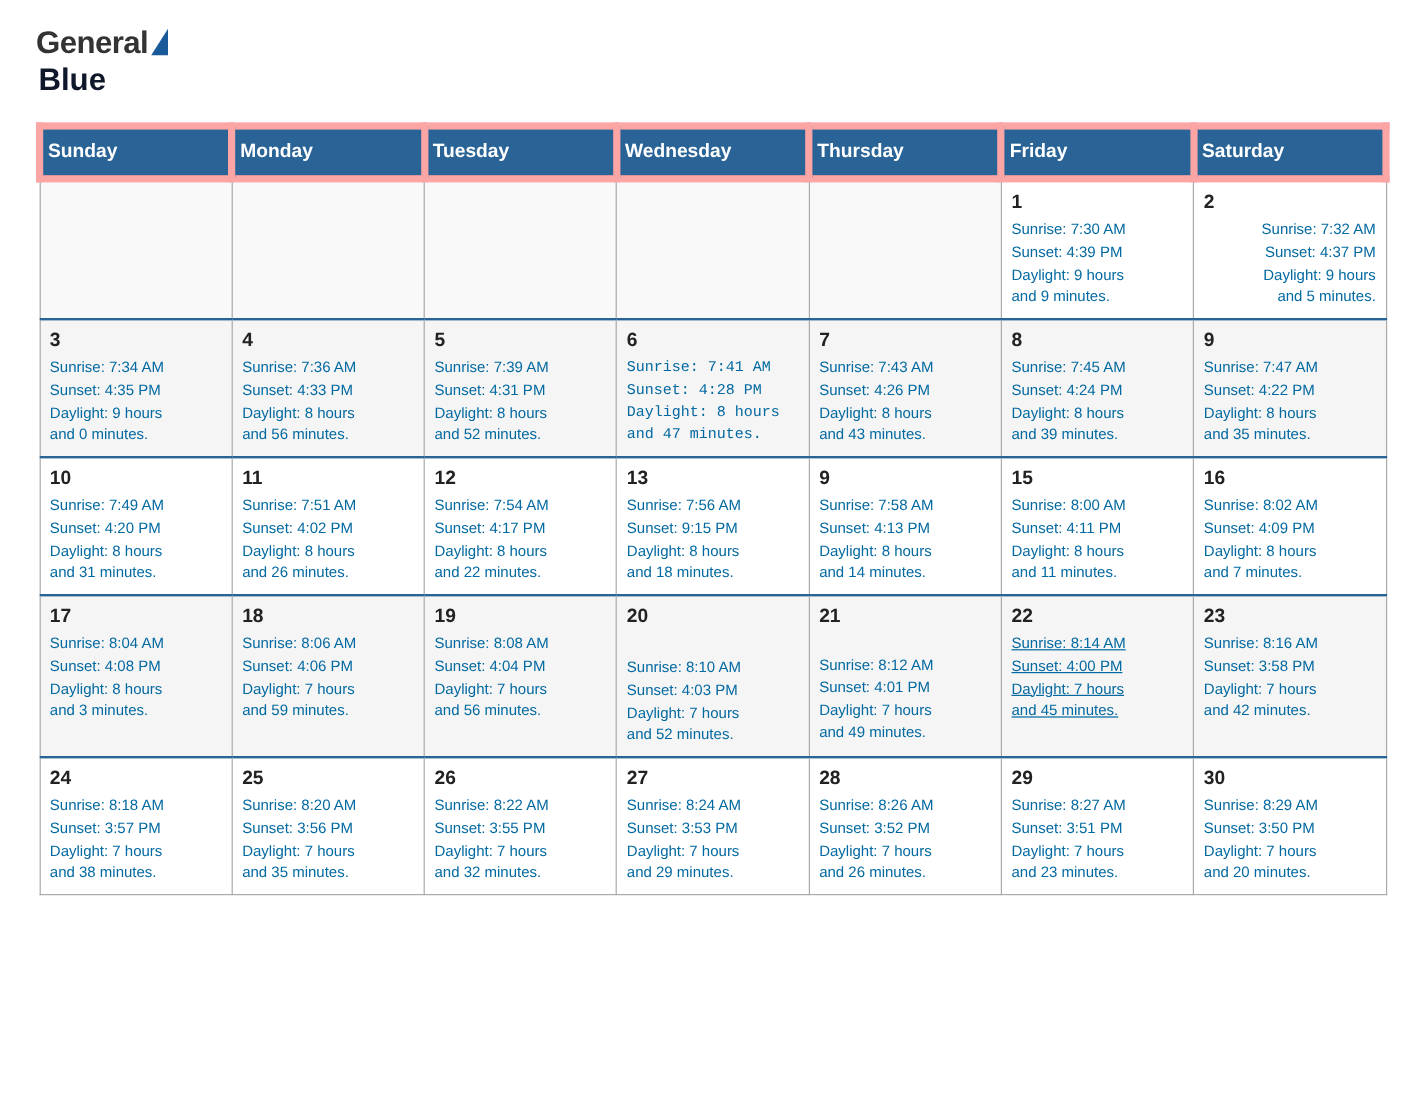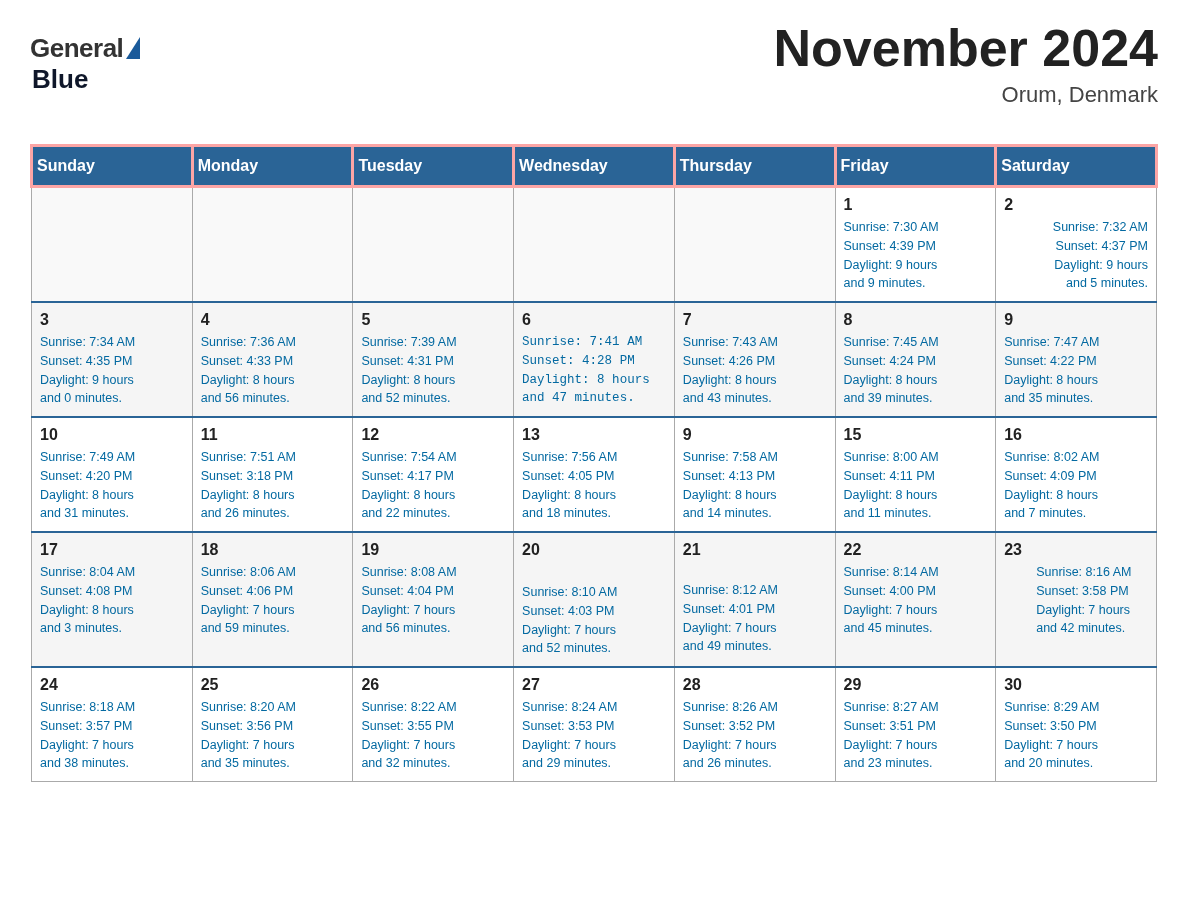--- a/index.html
+++ b/index.html
@@ -6,22 +6,22 @@
     body {
       font-family: Arial, sans-serif;
       background: #ffffff;
       padding: 20px 30px;
       width: 1188px;
       min-height: 918px;
     }
     .header {
       display: flex;
       justify-content: space-between;
-      align-items: center;
-      margin-bottom: 36px;
+      align-items: flex-end;
+      margin-bottom: 20px;
     }
     .logo {
       display: flex;
       flex-direction: column;
       align-items: flex-start;
     }
     .logo-top {
       display: flex;
       align-items: center;
     }
@@ -64,21 +64,21 @@
       border-collapse: collapse;
       border: 1px solid #999;
     }
     .calendar th {
       background-color: #2a6496;
       color: #ffffff;
       font-size: 16px;
       font-weight: bold;
       padding: 10px 4px;
       text-align: left;
-      border: 3px solid #fca5a5;
+      border: 6px solid #fca5a5;
     }
     .calendar td {
       vertical-align: top;
       padding: 8px 8px;
       border: 1px solid #aaa;
       width: 14.28%;
       min-height: 100px;
       background: #fff;
     }
     .calendar tr:nth-child(even) td {
@@ -111,24 +111,20 @@
 </head>
 <body>
 
 <div class="header">
   <div class="logo">
     <div class="logo-top">
       <span class="logo-general">General</span>
       <div class="logo-triangle"></div>
     </div>
     <span class="logo-subtitle">Blue</span>
-  </div>
-  <div class="title-section">
-    <div class="month-title">November 2024</div>
-    <div class="location">Orum, Denmark</div>
   </div>
 </div>
 
 <table class="calendar">
   <thead>
     <tr>
       <th>Sunday</th>
       <th>Monday</th>
       <th>Tuesday</th>
       <th>Wednesday</th>
@@ -214,35 +210,35 @@
         <td class="week-separator">
           <div class="day-number">10</div>
           <div class="day-info" style="white-space: pre-line;">Sunrise: 7:49 AM
 Sunset: 4:20 PM
 Daylight: 8 hours
 and 31 minutes.</div>
         </td>
         <td class="week-separator">
           <div class="day-number">11</div>
           <div class="day-info" style="white-space: pre-line;">Sunrise: 7:51 AM
-Sunset: 3:18 PM
+Sunset: 4:02 PM
 Daylight: 8 hours
 and 26 minutes.</div>
         </td>
         <td class="week-separator">
           <div class="day-number">12</div>
           <div class="day-info" style="white-space: pre-line;">Sunrise: 7:54 AM
 Sunset: 4:17 PM
 Daylight: 8 hours
 and 22 minutes.</div>
         </td>
         <td class="week-separator">
           <div class="day-number">13</div>
           <div class="day-info" style="white-space: pre-line;">Sunrise: 7:56 AM
-Sunset: 4:05 PM
+Sunset: 9:15 PM
 Daylight: 8 hours
 and 18 minutes.</div>
         </td>
         <td class="week-separator">
           <div class="day-number">9</div>
           <div class="day-info" style="white-space: pre-line;">Sunrise: 7:58 AM
 Sunset: 4:13 PM
 Daylight: 8 hours
 and 14 minutes.</div>
         </td>
@@ -292,28 +288,28 @@
         </td>
         <td class="week-separator">
           <div class="day-number">21</div>
           <div class="day-info" style="white-space: pre-line; margin-top: 22px;">Sunrise: 8:12 AM
 Sunset: 4:01 PM
 Daylight: 7 hours
 and 49 minutes.</div>
         </td>
         <td class="week-separator">
           <div class="day-number">22</div>
-          <div class="day-info" style="white-space: pre-line;">Sunrise: 8:14 AM
+          <div class="day-info" style="white-space: pre-line; text-decoration: underline;">Sunrise: 8:14 AM
 Sunset: 4:00 PM
 Daylight: 7 hours
 and 45 minutes.</div>
         </td>
         <td class="week-separator">
           <div class="day-number">23</div>
-          <div class="day-info" style="white-space: pre-line; margin-left: 32px;">Sunrise: 8:16 AM
+          <div class="day-info" style="white-space: pre-line;">Sunrise: 8:16 AM
 Sunset: 3:58 PM
 Daylight: 7 hours
 and 42 minutes.</div>
         </td>
       </tr>
       <tr class="week-row">
         <td class="week-separator">
           <div class="day-number">24</div>
           <div class="day-info" style="white-space: pre-line;">Sunrise: 8:18 AM
 Sunset: 3:57 PM

